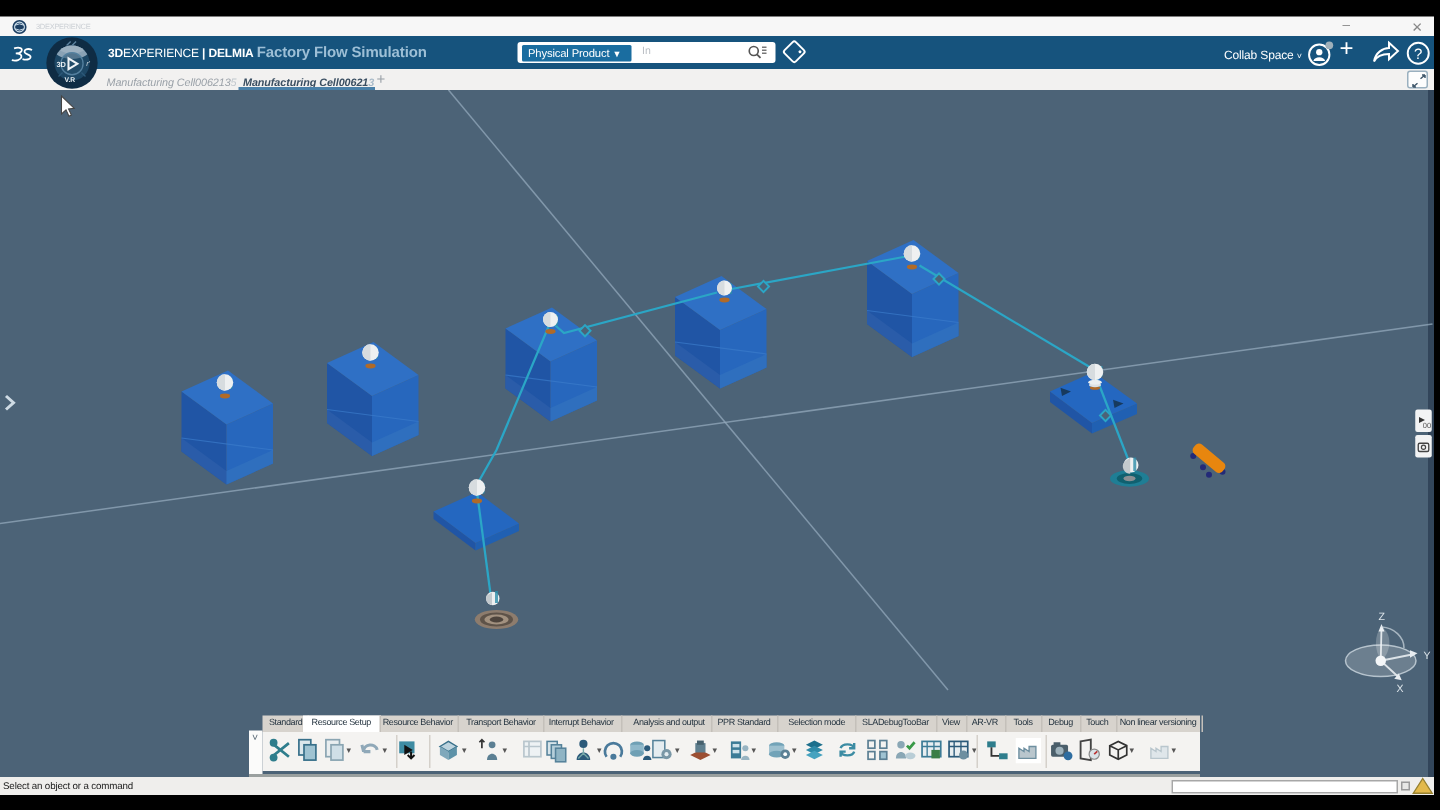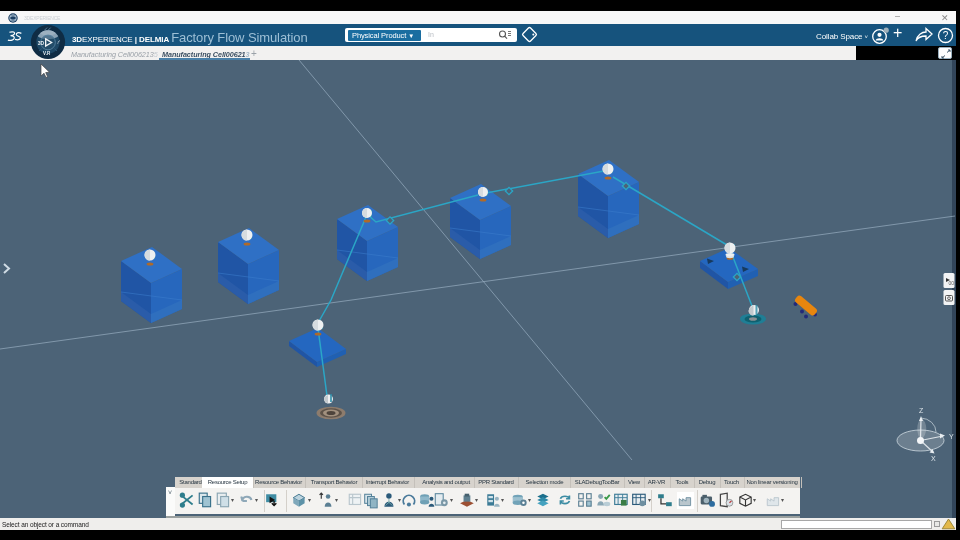--- a/index.html
+++ b/index.html
@@ -7,27 +7,27 @@
   #stage{position:absolute;top:0;left:0;width:960px;height:540px;background:#000;}
   .abs{position:absolute;}
   
   #titlebar{left:0;top:11px;width:956px;height:13px;background:#f7f7f7;}
   #titletext{left:24px;top:4px;font-size:5px;color:#ccd0d5;letter-spacing:-0.2px;}
   .winbtn{top:2px;color:#888;font-size:9px;}
   
   #appbar{left:0;top:24px;width:956px;height:22px;background:#16537d;}
   #brand{left:72px;top:6px;font-size:8px;color:#fff;letter-spacing:-0.1px;}
   #brand b{font-weight:bold;}
-  #brand .lite{color:#9dbfd6;font-weight:normal;font-size:13px;}
+  #brand .lite{color:#9dbfd6;font-weight:bold;font-size:10px;}
   #searchbox{left:345px;top:4px;width:172px;height:14px;background:#fff;border-radius:2px;}
   #ppbtn{left:3px;top:1.5px;width:73px;height:11px;background:#1a6da0;color:#fff;font-size:7.5px;line-height:11px;padding:0 0 0 4px;border-radius:1px;letter-spacing:-0.1px;}
   #intext{left:83px;top:2.5px;color:#b9bec4;font-size:7px;}
   #collab{left:816px;top:7.5px;color:#fff;font-size:8px;letter-spacing:-0.1px;}
   
-  #tabrow{left:0;top:46px;width:856px;height:14px;background:#f2f1f0;}
+  #tabrow{left:0;top:46px;width:956px;height:14px;background:#f2f1f0;}
   .tabtxt{font-style:italic;font-size:7.2px;top:4px;letter-spacing:-0.05px;white-space:nowrap;}
   #tab1{left:71px;color:#9aa1a8;}
   #tab2{left:162px;color:#3a4e61;font-weight:bold;}
   #tabplus{left:251px;top:2px;color:#9aa1a8;font-size:10px;font-style:normal;}
   #tabunderline{left:159px;top:12px;width:91px;height:2px;background:#4a80a8;}
   
   #viewport{left:0;top:60px;width:952px;height:458px;background:#4c6377;}
   #vedge{left:952px;top:60px;width:4px;height:458px;background:#32455a;}
   
   #tbtabs{left:175px;top:477px;width:625px;height:11px;background:#d7d3cd;}

